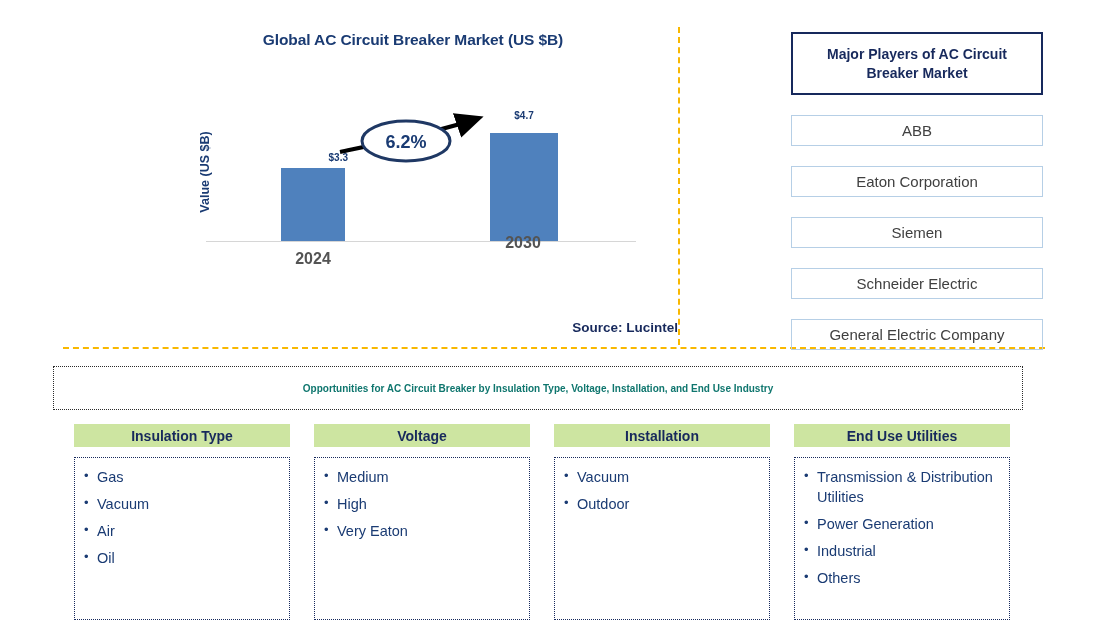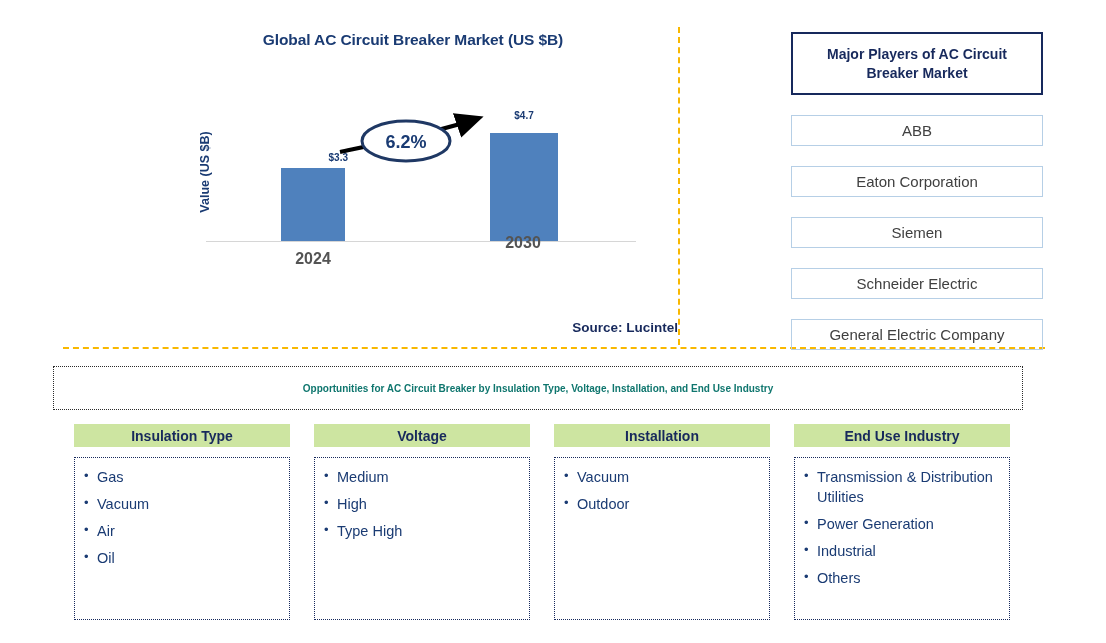--- a/index.html
+++ b/index.html
@@ -318,34 +318,34 @@
         <div class="col-item">Air</div>
         <div class="col-item">Oil</div>
       </div>
     </div>
 
     <div class="column">
       <div class="col-header">Voltage</div>
       <div class="col-body">
         <div class="col-item">Medium</div>
         <div class="col-item">High</div>
-        <div class="col-item">Type High</div>
+        <div class="col-item">Very Eaton</div>
       </div>
     </div>
 
     <div class="column">
       <div class="col-header">Installation</div>
       <div class="col-body">
         <div class="col-item">Vacuum</div>
         <div class="col-item">Outdoor</div>
       </div>
     </div>
 
     <div class="column">
-      <div class="col-header">End Use Industry</div>
+      <div class="col-header">End Use Utilities</div>
       <div class="col-body">
         <div class="col-item">Transmission &amp; Distribution Utilities</div>
         <div class="col-item">Power Generation</div>
         <div class="col-item">Industrial</div>
         <div class="col-item">Others</div>
       </div>
     </div>
 
   </div>
 

